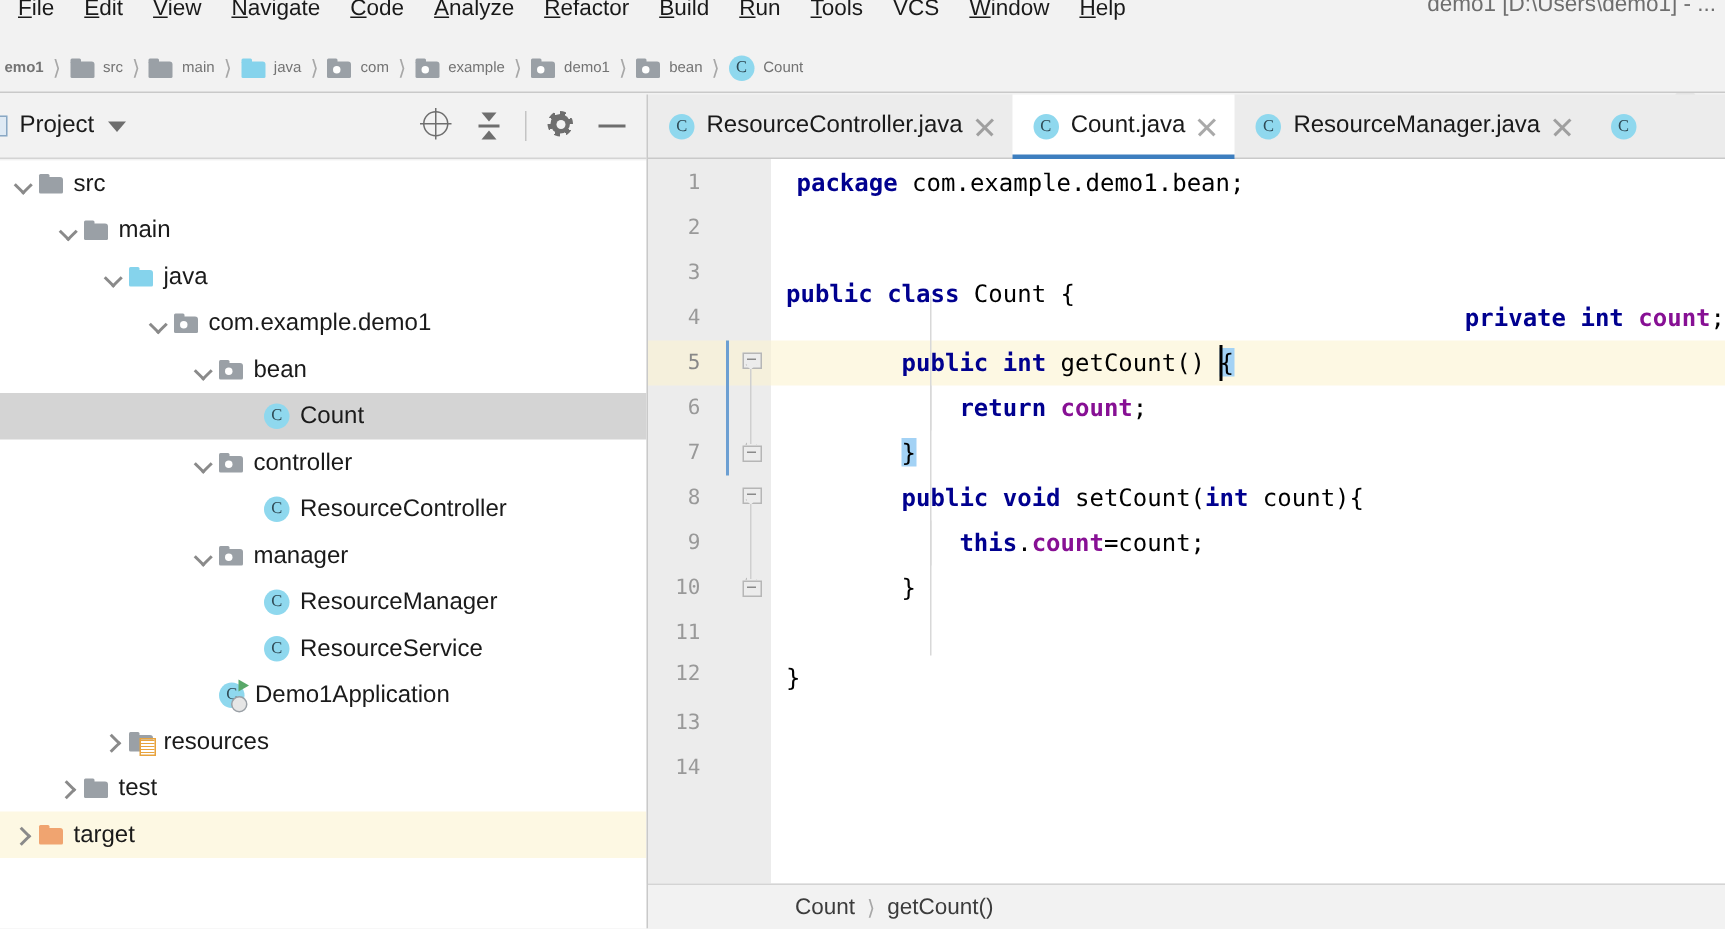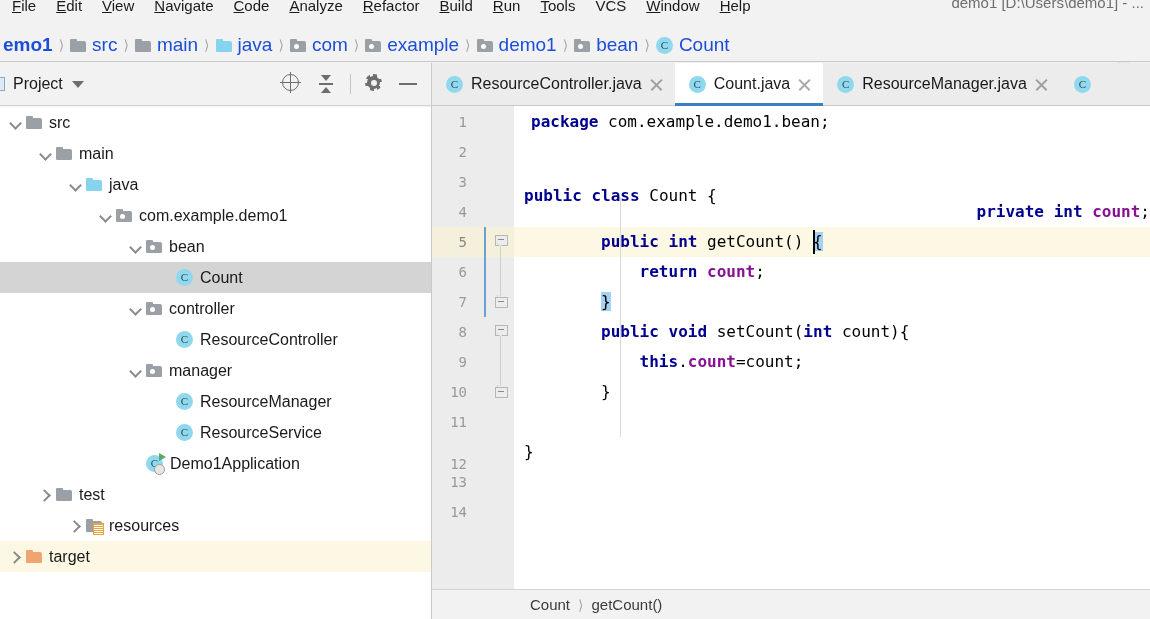--- a/index.html
+++ b/index.html
@@ -30,21 +30,21 @@
 
   
   .navbar {
     position: absolute; left: 0; top: 29px; width: 1150px; height: 33px;
     background: #f2f2f2;
     border-bottom: 1px solid #c9c9c9;
     display: flex; align-items: center;
     padding-left: 0px;
   }
   .crumb { display: flex; align-items: center; gap: 6px; padding: 0 3px; white-space: nowrap; }
-  .crumb-label { font-size: 19px; color: #1d4ed8; }
+  .crumb-label { font-size: 10px; color: #737373; }
   .crumb.first .crumb-label { font-weight: bold; }
   .crumb-sep { color: #a8a8a8; font-size: 14px; padding: 0 3px; }
 
   
   .ic { display: inline-block; position: relative; flex: none; }
   .ic-folder { width: 16px; height: 13px; }
   .ic-folder i {
     position: absolute; left: 0; top: 2px; width: 16px; height: 11px;
     background: #9aa0a6; border-radius: 1px 2px 1px 1px;
   }
@@ -473,34 +473,34 @@
         <span class="ic ic-class">C</span>
         <span class="tree-label">ResourceService</span>
       </div>
       <div class="tree-row">
         <span style="display:inline-block;width:128px;flex:none"></span>
         <span class="tw"></span>
         <span class="ic ic-class run">C</span>
         <span class="tree-label">Demo1Application</span>
       </div>
       <div class="tree-row">
+        <span style="display:inline-block;width:68px;flex:none"></span>
+        <span class="tw closed"></span>
+        <span class="ic ic-folder ic-res">
+          <i></i>
+        </span>
+        <span class="tree-label">resources</span>
+      </div>
+      <div class="tree-row">
         <span style="display:inline-block;width:38px;flex:none"></span>
         <span class="tw closed"></span>
         <span class="ic ic-folder">
           <i></i>
         </span>
         <span class="tree-label">test</span>
-      </div>
-      <div class="tree-row">
-        <span style="display:inline-block;width:68px;flex:none"></span>
-        <span class="tw closed"></span>
-        <span class="ic ic-folder ic-res">
-          <i></i>
-        </span>
-        <span class="tree-label">resources</span>
       </div>
       <div class="tree-row highlight">
         <span style="display:inline-block;width:8px;flex:none"></span>
         <span class="tw closed"></span>
         <span class="ic ic-folder orange">
           <i></i>
         </span>
         <span class="tree-label">target</span>
       </div>
     </div>
@@ -538,21 +538,21 @@
         <div class="gutter-line" style="top: 38px;">2</div>
         <div class="gutter-line" style="top: 68px;">3</div>
         <div class="gutter-line" style="top: 98px;">4</div>
         <div class="gutter-line cur" style="top: 128px;">5</div>
         <div class="gutter-line" style="top: 158px;">6</div>
         <div class="gutter-line" style="top: 188px;">7</div>
         <div class="gutter-line" style="top: 218px;">8</div>
         <div class="gutter-line" style="top: 248px;">9</div>
         <div class="gutter-line" style="top: 278px;">10</div>
         <div class="gutter-line" style="top: 308px; text-align: right;">11</div>
-        <div class="gutter-line" style="top: 350px;">12</div>
+        <div class="gutter-line" style="top: 335px;">12</div>
         <div class="gutter-line" style="top: 368px;">13</div>
         <div class="gutter-line" style="top: 398px;">14</div>
         <div class="change-bar" style="top: 121px; height: 90px;"></div>
         <div class="fold" style="top: 129px;">
           <div class="fold-shape">
             <span class="pt"></span>
           </div>
         </div>
         <div class="fold" style="top: 189px;">
           <div class="fold-shape up">

